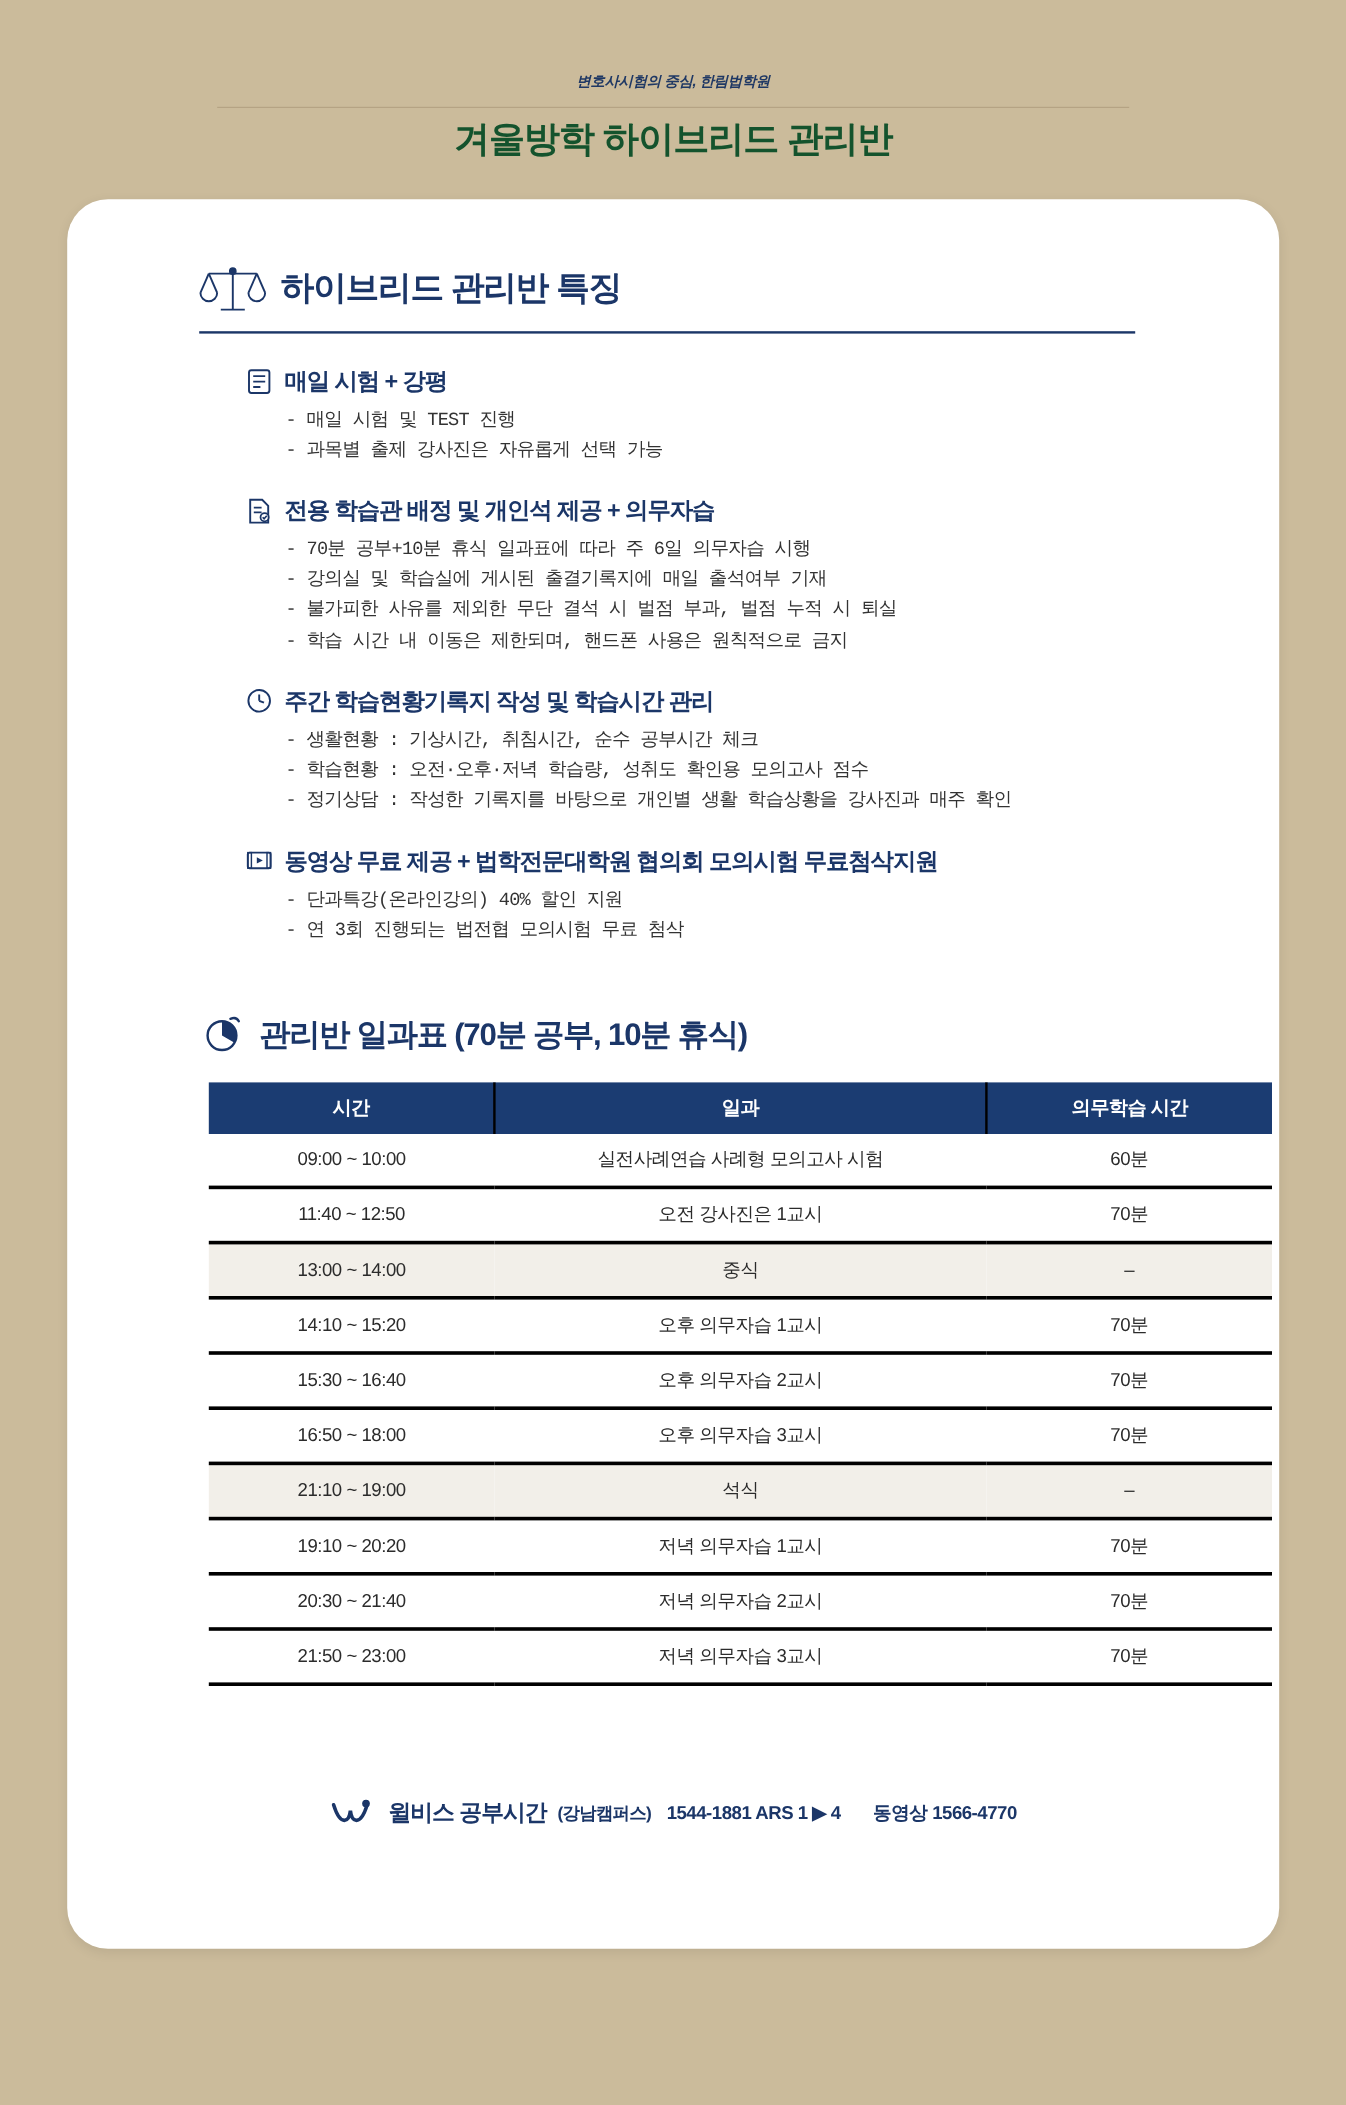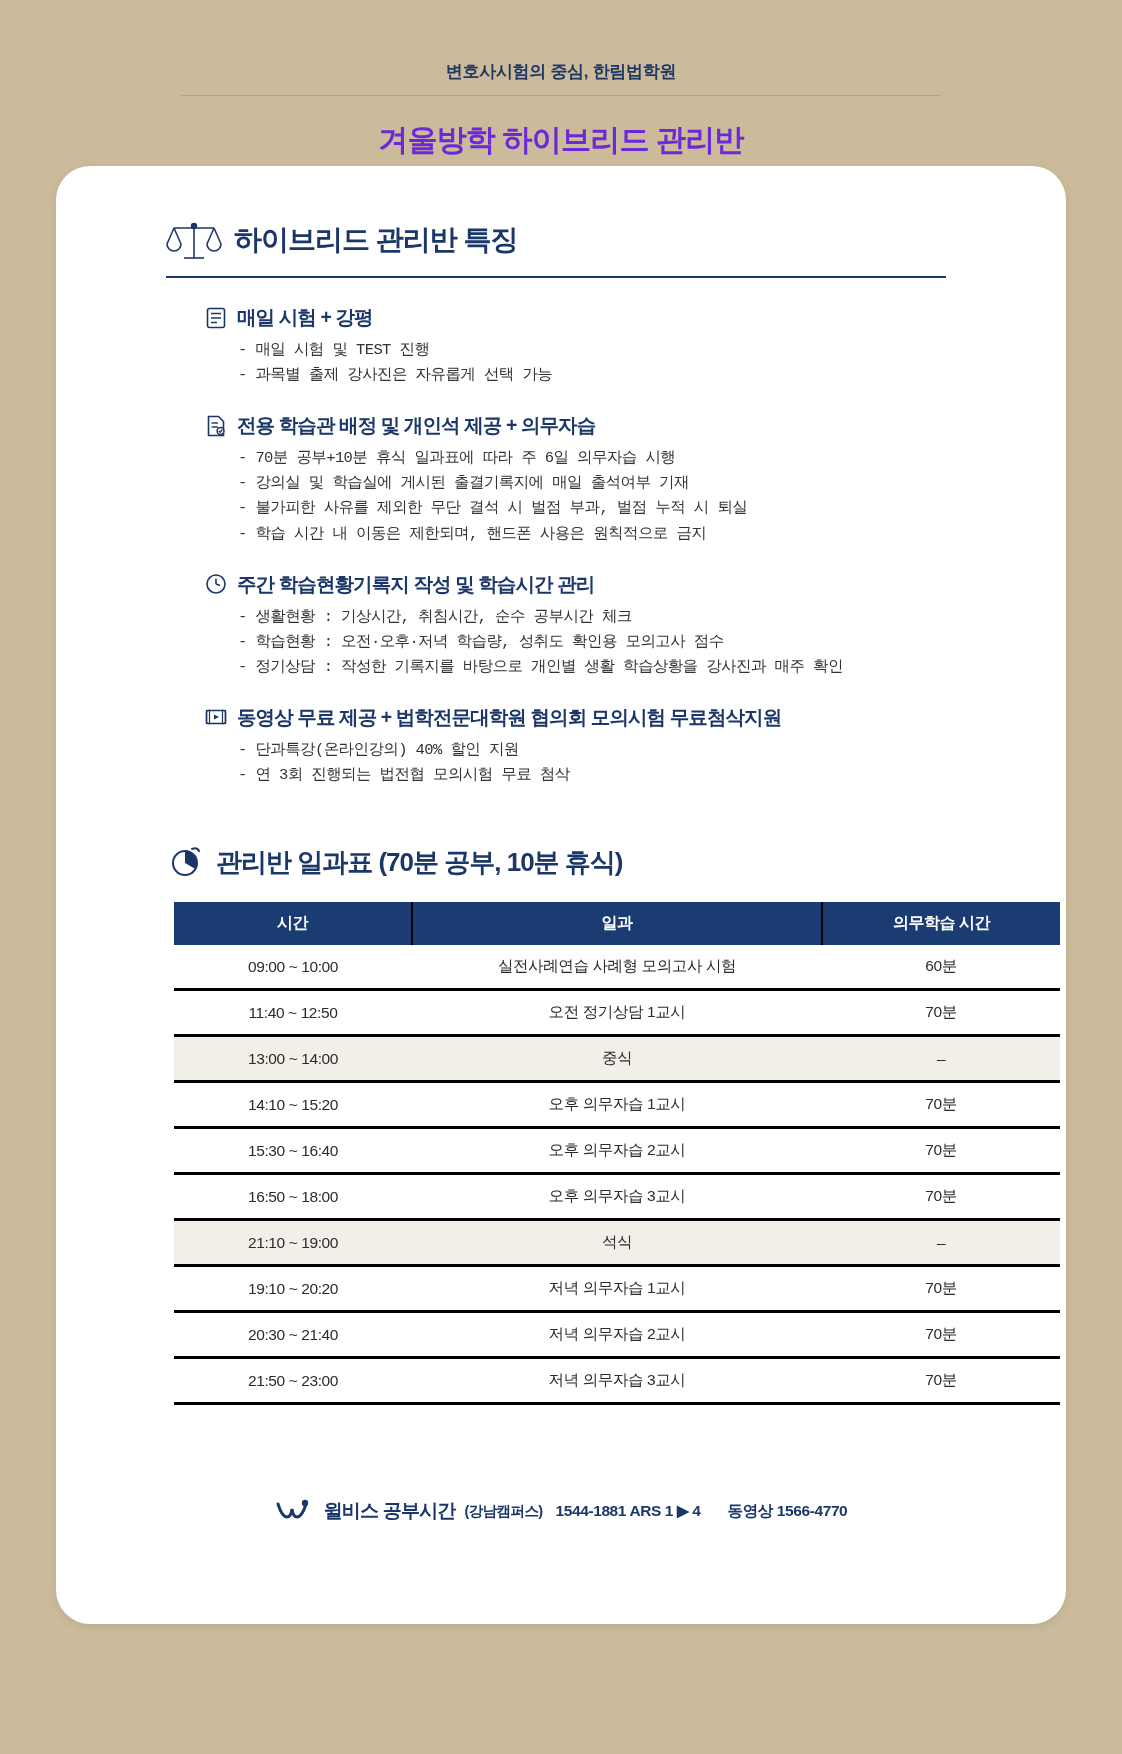--- a/index.html
+++ b/index.html
@@ -21,39 +21,40 @@
     position: relative;
     box-sizing: border-box;
   }
 
   
   .header {
     padding-top: 60px;
     text-align: center;
   }
   .header-kicker {
-    font-size: 17px;
+    font-size: 12px;
     color: #1f3864;
     letter-spacing: -0.3px;
     font-weight: 600;
+    font-style: italic;
   }
   .header-kicker .strong {
     font-weight: 800;
   }
   .header-rule {
     width: 760px;
     height: 1px;
     background: #b5a384;
     margin: 12px auto 0 auto;
   }
   .header-title {
-    margin-top: 24px;
+    margin-top: 6px;
     font-size: 30px;
     font-weight: 800;
-    color: #6d28d9;
+    color: #14532d;
     letter-spacing: -0.8px;
   }
 
   
   .card {
     position: absolute;
     left: 56px;
     top: 166px;
     width: 1010px;
     height: 1458px;
@@ -362,21 +363,21 @@
         </tr>
       </thead>
       <tbody>
         <tr>
           <td>09:00 ~ 10:00</td>
           <td>실전사례연습 사례형 모의고사 시험</td>
           <td>60분</td>
         </tr>
         <tr>
           <td>11:40 ~ 12:50</td>
-          <td>오전 정기상담 1교시</td>
+          <td>오전 강사진은 1교시</td>
           <td>70분</td>
         </tr>
         <tr class="alt">
           <td>13:00 ~ 14:00</td>
           <td>중식</td>
           <td>–</td>
         </tr>
         <tr>
           <td>14:10 ~ 15:20</td>
           <td>오후 의무자습 1교시</td>

